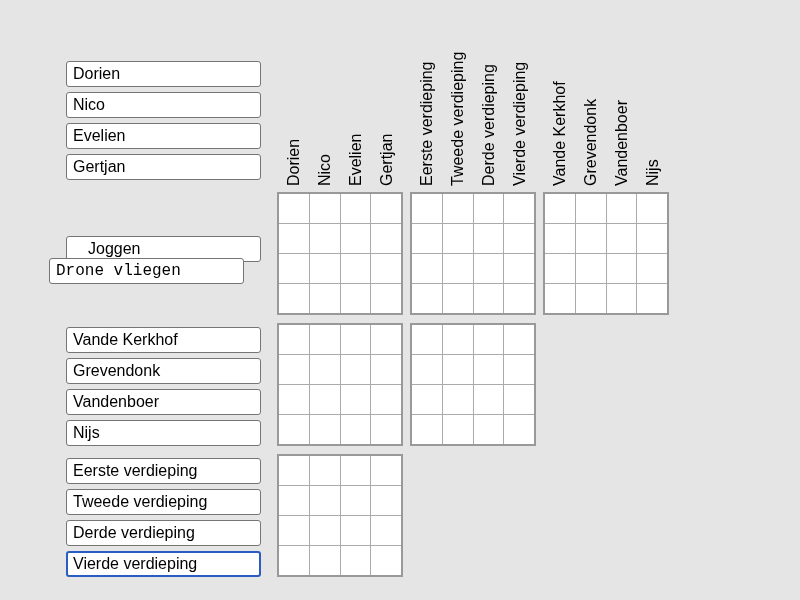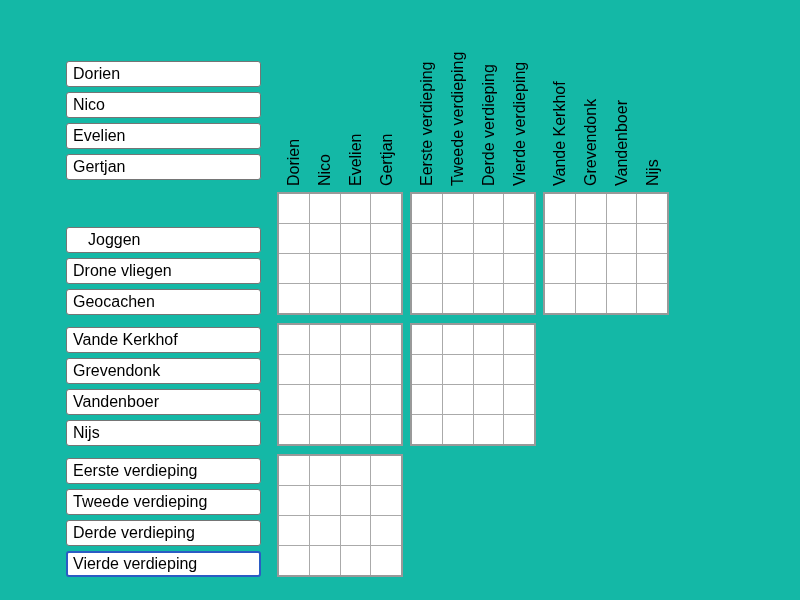--- a/index.html
+++ b/index.html
@@ -5,21 +5,21 @@
   html, body {
     margin: 0;
     padding: 0;
     background: #ffffff;
     font-family: "Liberation Sans", sans-serif;
   }
   #stage {
     position: relative;
     width: 800px;
     height: 600px;
-    background: #14b8a6;
+    background: #e5e5e5;
     overflow: hidden;
   }
   .row-label {
     position: absolute;
     width: 195px;
     height: 26px;
     box-sizing: border-box;
     border: 1px solid #757575;
     border-radius: 3px;
     background: #ffffff;
@@ -60,23 +60,22 @@
   }
 </style>
 </head>
 <body>
 
 <div id="stage">
     <input type="text" class="row-label" value="Dorien" style="left: 66px; top: 61px;">
     <input type="text" class="row-label" value="Nico" style="left: 66px; top: 92px;">
     <input type="text" class="row-label" value="Evelien" style="left: 66px; top: 123px;">
     <input type="text" class="row-label" value="Gertjan" style="left: 66px; top: 154px;">
-    <input type="text" class="row-label" value="Joggen" style="left: 66px; top: 227px; padding-left: 21px;">
-    <input type="text" class="row-label" value="Drone vliegen" style="left: 66px; top: 258px;">
-    <input type="text" class="row-label" value="Geocachen" style="left: 66px; top: 289px;">
+    <input type="text" class="row-label" value="Joggen" style="left: 66px; top: 236px; padding-left: 21px;">
+    <input type="text" class="row-label" value="Drone vliegen" style="left: 49px; top: 258px; font-family: Liberation Mono, monospace;">
     <input type="text" class="row-label" value="Vande Kerkhof" style="left: 66px; top: 327px;">
     <input type="text" class="row-label" value="Grevendonk" style="left: 66px; top: 358px;">
     <input type="text" class="row-label" value="Vandenboer" style="left: 66px; top: 389px;">
     <input type="text" class="row-label" value="Nijs" style="left: 66px; top: 420px;">
     <input type="text" class="row-label" value="Eerste verdieping" style="left: 66px; top: 458px;">
     <input type="text" class="row-label" value="Tweede verdieping" style="left: 66px; top: 489px;">
     <input type="text" class="row-label" value="Derde verdieping" style="left: 66px; top: 520px;">
     <input type="text" class="row-label focused" value="Vierde verdieping" style="left: 66px; top: 551px;">
     <div class="col-header" style="left: 284.375px; top: 186px;">Dorien</div>
     <div class="col-header" style="left: 315.125px; top: 186px;">Nico</div>

